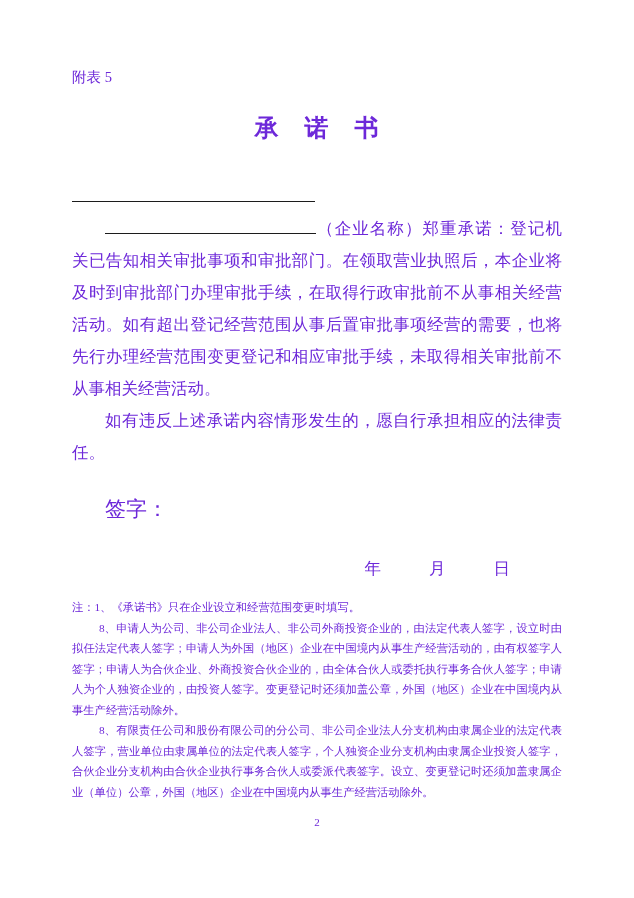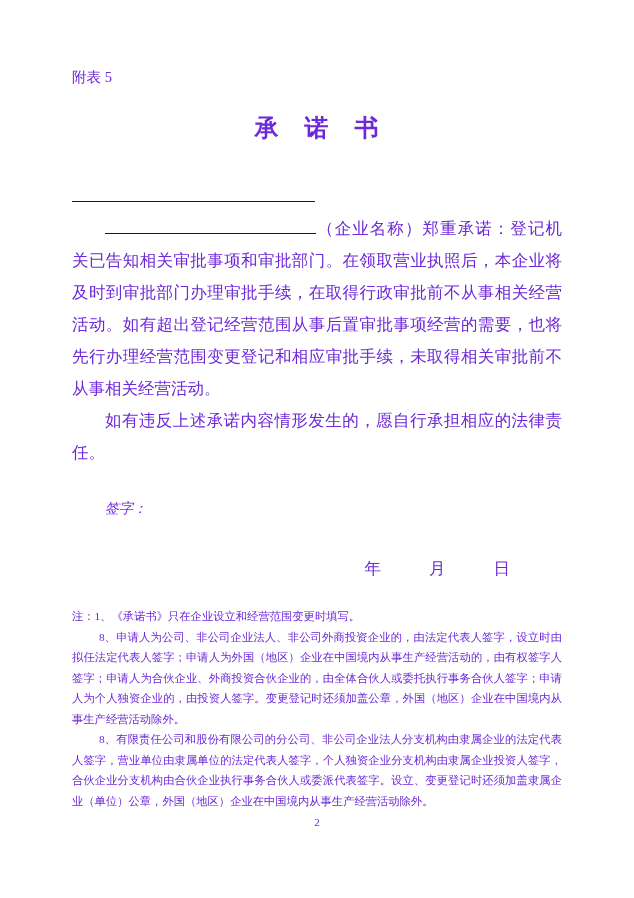--- a/index.html
+++ b/index.html
@@ -46,36 +46,35 @@
   .body-par {
     margin: 0;
     font-size: 16.5px;
     line-height: 32px;
     text-align: justify;
   }
   .body-par.first { text-indent: 33px; }
   .body-par.indent { text-indent: 33px; }
   .signature-line {
     margin: 24px 0 0 0;
-    font-size: 14px;
+    font-size: 21px;
     line-height: 32px;
     text-indent: 33px;
-    font-style: italic;
   }
   .date-line {
     margin-top: 28px;
     font-size: 16.5px;
     line-height: 32px;
     display: flex;
     justify-content: flex-end;
     gap: 48px;
     padding-right: 52px;
   }
   .notes {
-    margin-top: 21px;
+    margin-top: 12px;
     font-size: 11.3px;
     line-height: 20.5px;
     text-align: justify;
   }
   .note { margin: 0; }
   .note.rest { text-indent: 27px; }
   .page-number {
     position: absolute;
     top: 814px;
     left: 0;

